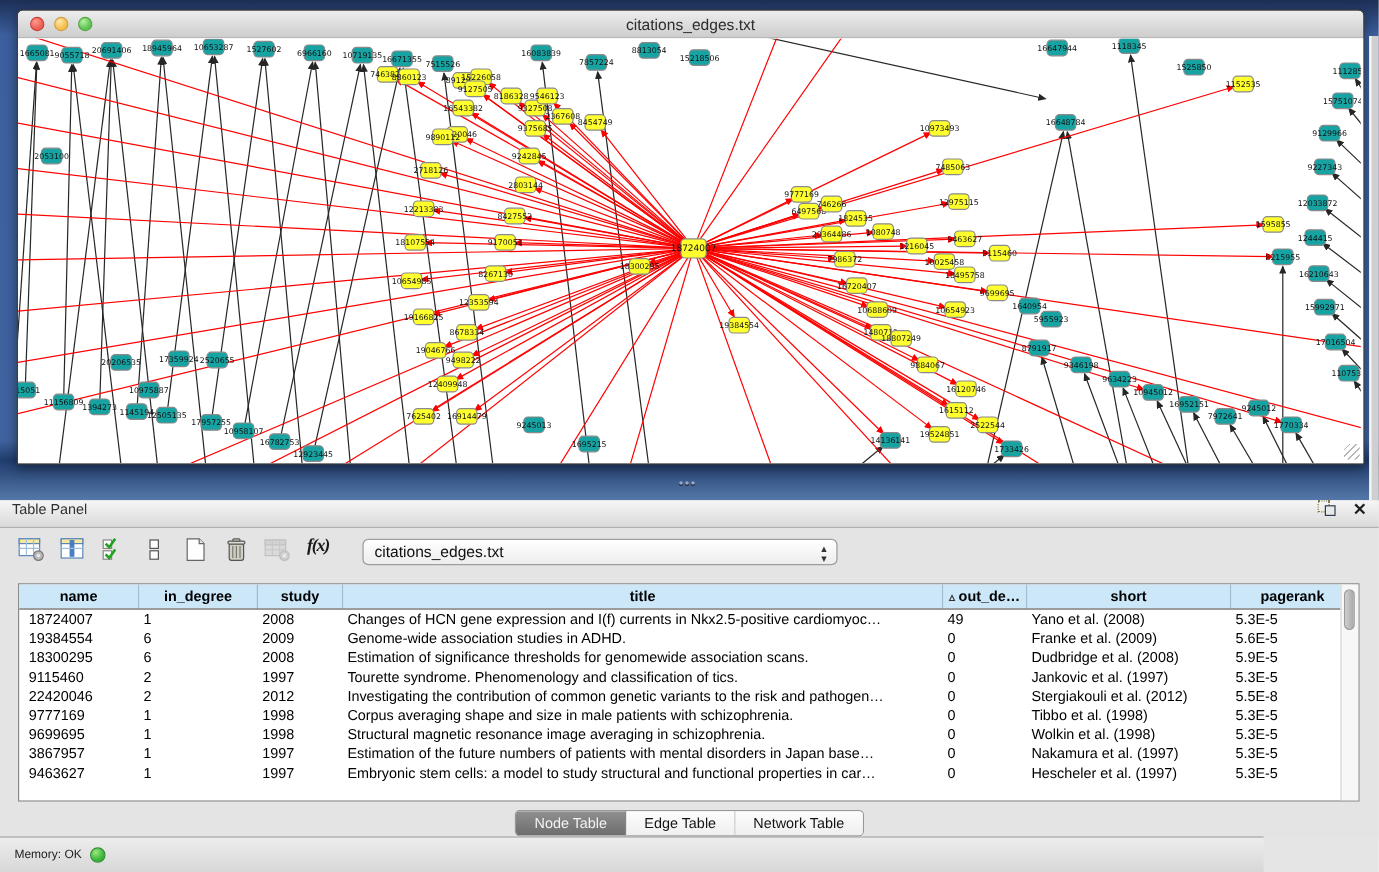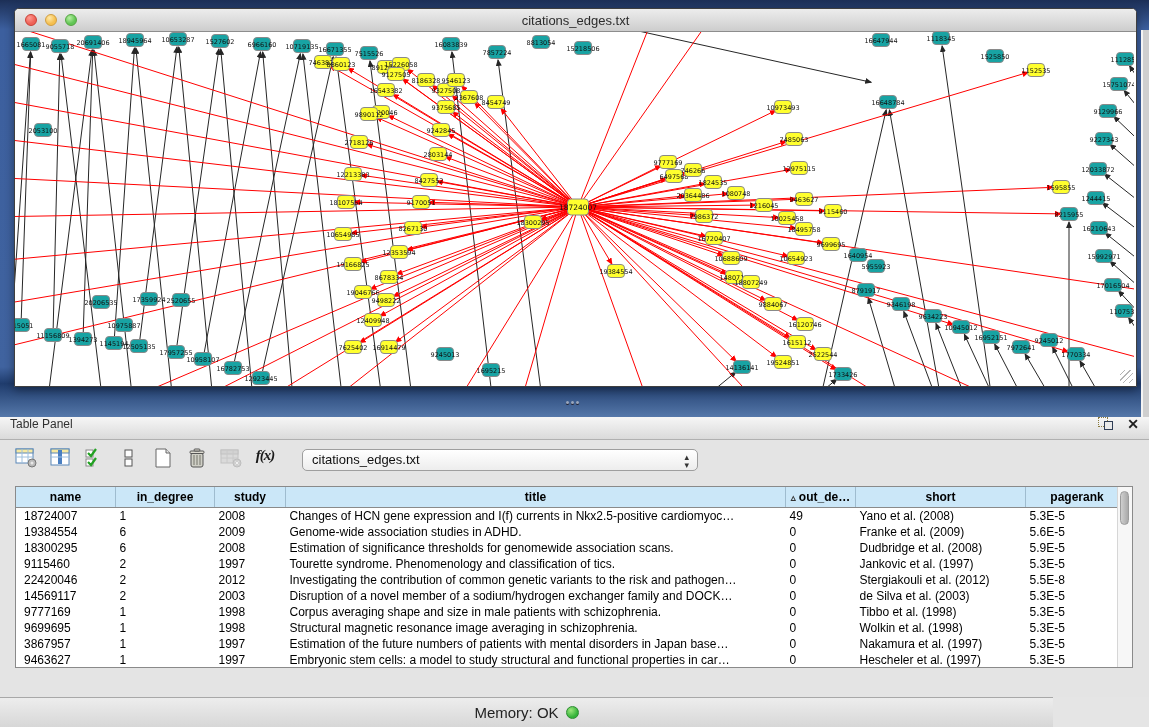--- a/index.html
+++ b/index.html
@@ -62,21 +62,21 @@
   .seg{display:flex;height:20px;border:1px solid #989898;border-radius:4px;overflow:hidden;
     background:#fff;box-shadow:0 1px 0 rgba(255,255,255,.7)}
   .seg .s{padding:0 15px;font-size:12px;display:flex;align-items:center;color:#141414;
     background:linear-gradient(#fdfdfd,#efefef);border-right:1px solid #bfbfbf}
   .seg .s:last-child{border-right:none}
   .seg .s.active{background:linear-gradient(#909090,#6d6d6d);color:#f2f2f2;border-right-color:#6d6d6d}
 
   
   .statusbar{position:absolute;left:0;top:697px;width:1053px;height:30px;box-sizing:border-box;
     background:linear-gradient(#ededed,#d7d7d7);border-top:1px solid #a8a8a8;
-    display:flex;align-items:center;justify-content:center;padding:0 12px;font-size:15px;color:#222}
+    display:flex;align-items:center;justify-content:flex-start;padding:0 12px;font-size:10px;color:#222}
   .memdot{width:13px;height:13px;border-radius:50%;margin-left:7px;box-sizing:border-box;
     background:radial-gradient(circle at 35% 30%,#9ce77c,#35b33a 65%);border:1px solid #2c8c31}
 </style>
 </head>
 <body>
 
 <div class="desktop">
   <div class="netwin">
     <div class="titlebar">
       <div class="tl">
@@ -853,29 +853,20 @@
           <tr>
             <td>22420046</td>
             <td>2</td>
             <td>2012</td>
             <td>Investigating the contribution of common genetic variants to the risk and pathogen…</td>
             <td>0</td>
             <td>Stergiakouli et al. (2012)</td>
             <td>5.5E-8</td>
           </tr>
           <tr>
-            <td>14569117</td>
-            <td>2</td>
-            <td>2003</td>
-            <td>Disruption of a novel member of a sodium/hydrogen exchanger family and DOCK…</td>
-            <td>0</td>
-            <td>de Silva et al. (2003)</td>
-            <td>5.3E-5</td>
-          </tr>
-          <tr>
             <td>9777169</td>
             <td>1</td>
             <td>1998</td>
             <td>Corpus averaging shape and size in male patients with schizophrenia.</td>
             <td>0</td>
             <td>Tibbo et al. (1998)</td>
             <td>5.3E-5</td>
           </tr>
           <tr>
             <td>9699695</td>
@@ -904,18 +895,25 @@
             <td>Hescheler et al. (1997)</td>
             <td>5.3E-5</td>
           </tr>
         </tbody>
     </table>
     <div class="vscroll">
       <div class="vthumb"></div>
     </div>
   </div>
 
+  <div class="tabsrow">
+    <div class="seg" id="table-tabs">
+        <span class="s active">Node Table</span>
+        <span class="s">Edge Table</span>
+        <span class="s">Network Table</span>
+      </div>
+  </div>
 </div>
 
 <div class="statusbar">
   <span>Memory: OK</span>
   <span class="memdot"></span>
 </div>
 
 </body></html>

